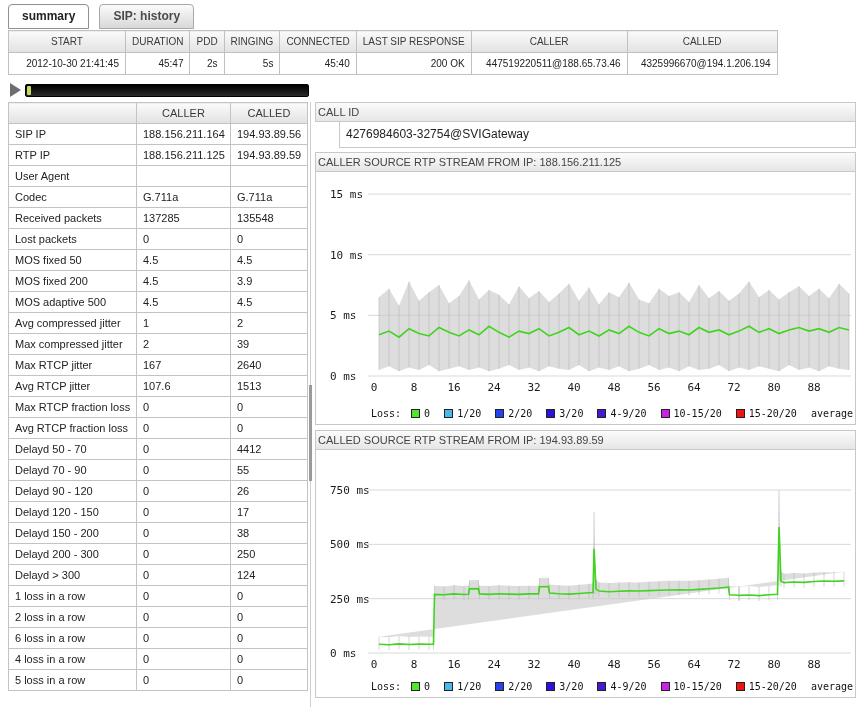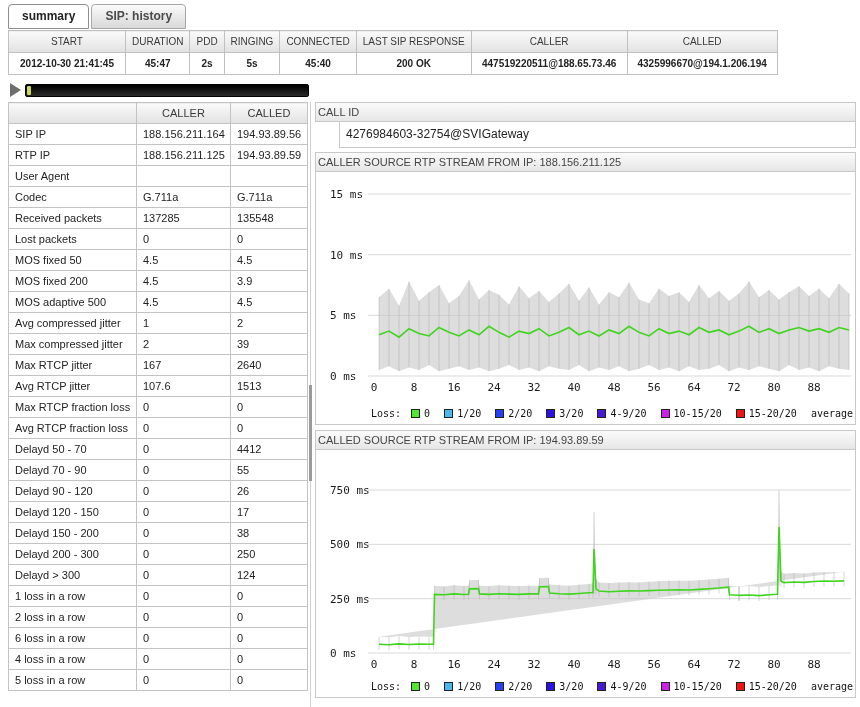--- a/index.html
+++ b/index.html
@@ -5,28 +5,28 @@
   * { box-sizing: border-box; }
   html,body { margin:0; padding:0; background:#fff; width:860px; height:707px; overflow:hidden;
               font-family:"Liberation Sans", sans-serif; color:#222; }
   #stage { position:relative; width:860px; height:707px; }
 
   
   .tabs { position:absolute; left:8px; top:4px; display:flex; gap:2px; }
   .tab { padding:4px 13px 5px; font-size:12px; font-weight:bold; border:1px solid #9a9a9a;
          border-radius:4px 4px 0 0; cursor:default; }
   .tab.active { background:#fff; color:#222; border-color:#8f8f8f; }
-  .tab.inactive { background:linear-gradient(#fbfbfb,#d8d8d8); color:#4a4a4a; border-color:#a8a8a8; }
+  .tab.inactive { background:linear-gradient(#fbfbfb,#d8d8d8); color:#4a4a4a; border-color:#a8a8a8;margin-left:8px; }
 
   
   table { border-collapse:collapse; }
   .call-table { position:absolute; left:8px; top:30px; }
   .call-table th, .call-table td { border:1px solid #c0c0c0; font-size:10px; padding:5px 6px; white-space:nowrap; }
   .call-table th { background:linear-gradient(#fafafa,#e2e2e2); color:#3a3a3a; font-weight:normal; text-align:center; }
-  .call-table td { background:#fff; text-align:center;font-weight:bold; }
+  .call-table td { background:#fff; text-align:right; }
   .cw0{width:117px}.cw1{width:57px}.cw2{width:32px}.cw3{width:50px}.cw4{width:70px}.cw5{width:106px}.cw6{width:156px}.cw7{width:150px}
 
   
   .player { position:absolute; left:10px; top:83px; display:flex; align-items:center; }
   .play-btn { width:0; height:0; border-top:7px solid transparent; border-bottom:7px solid transparent;
               border-left:11px solid #6e6e6e; margin-right:4px; cursor:pointer; }
   .seek-bar { position:relative; width:284px; height:13px; background:linear-gradient(#000,#2a2a2a);
               border:1px solid #000; border-radius:2px; cursor:pointer; }
   .seek-handle { position:absolute; left:1px; top:1px; width:4px; height:9px; background:#c9d95e; border-radius:1px; }
 

